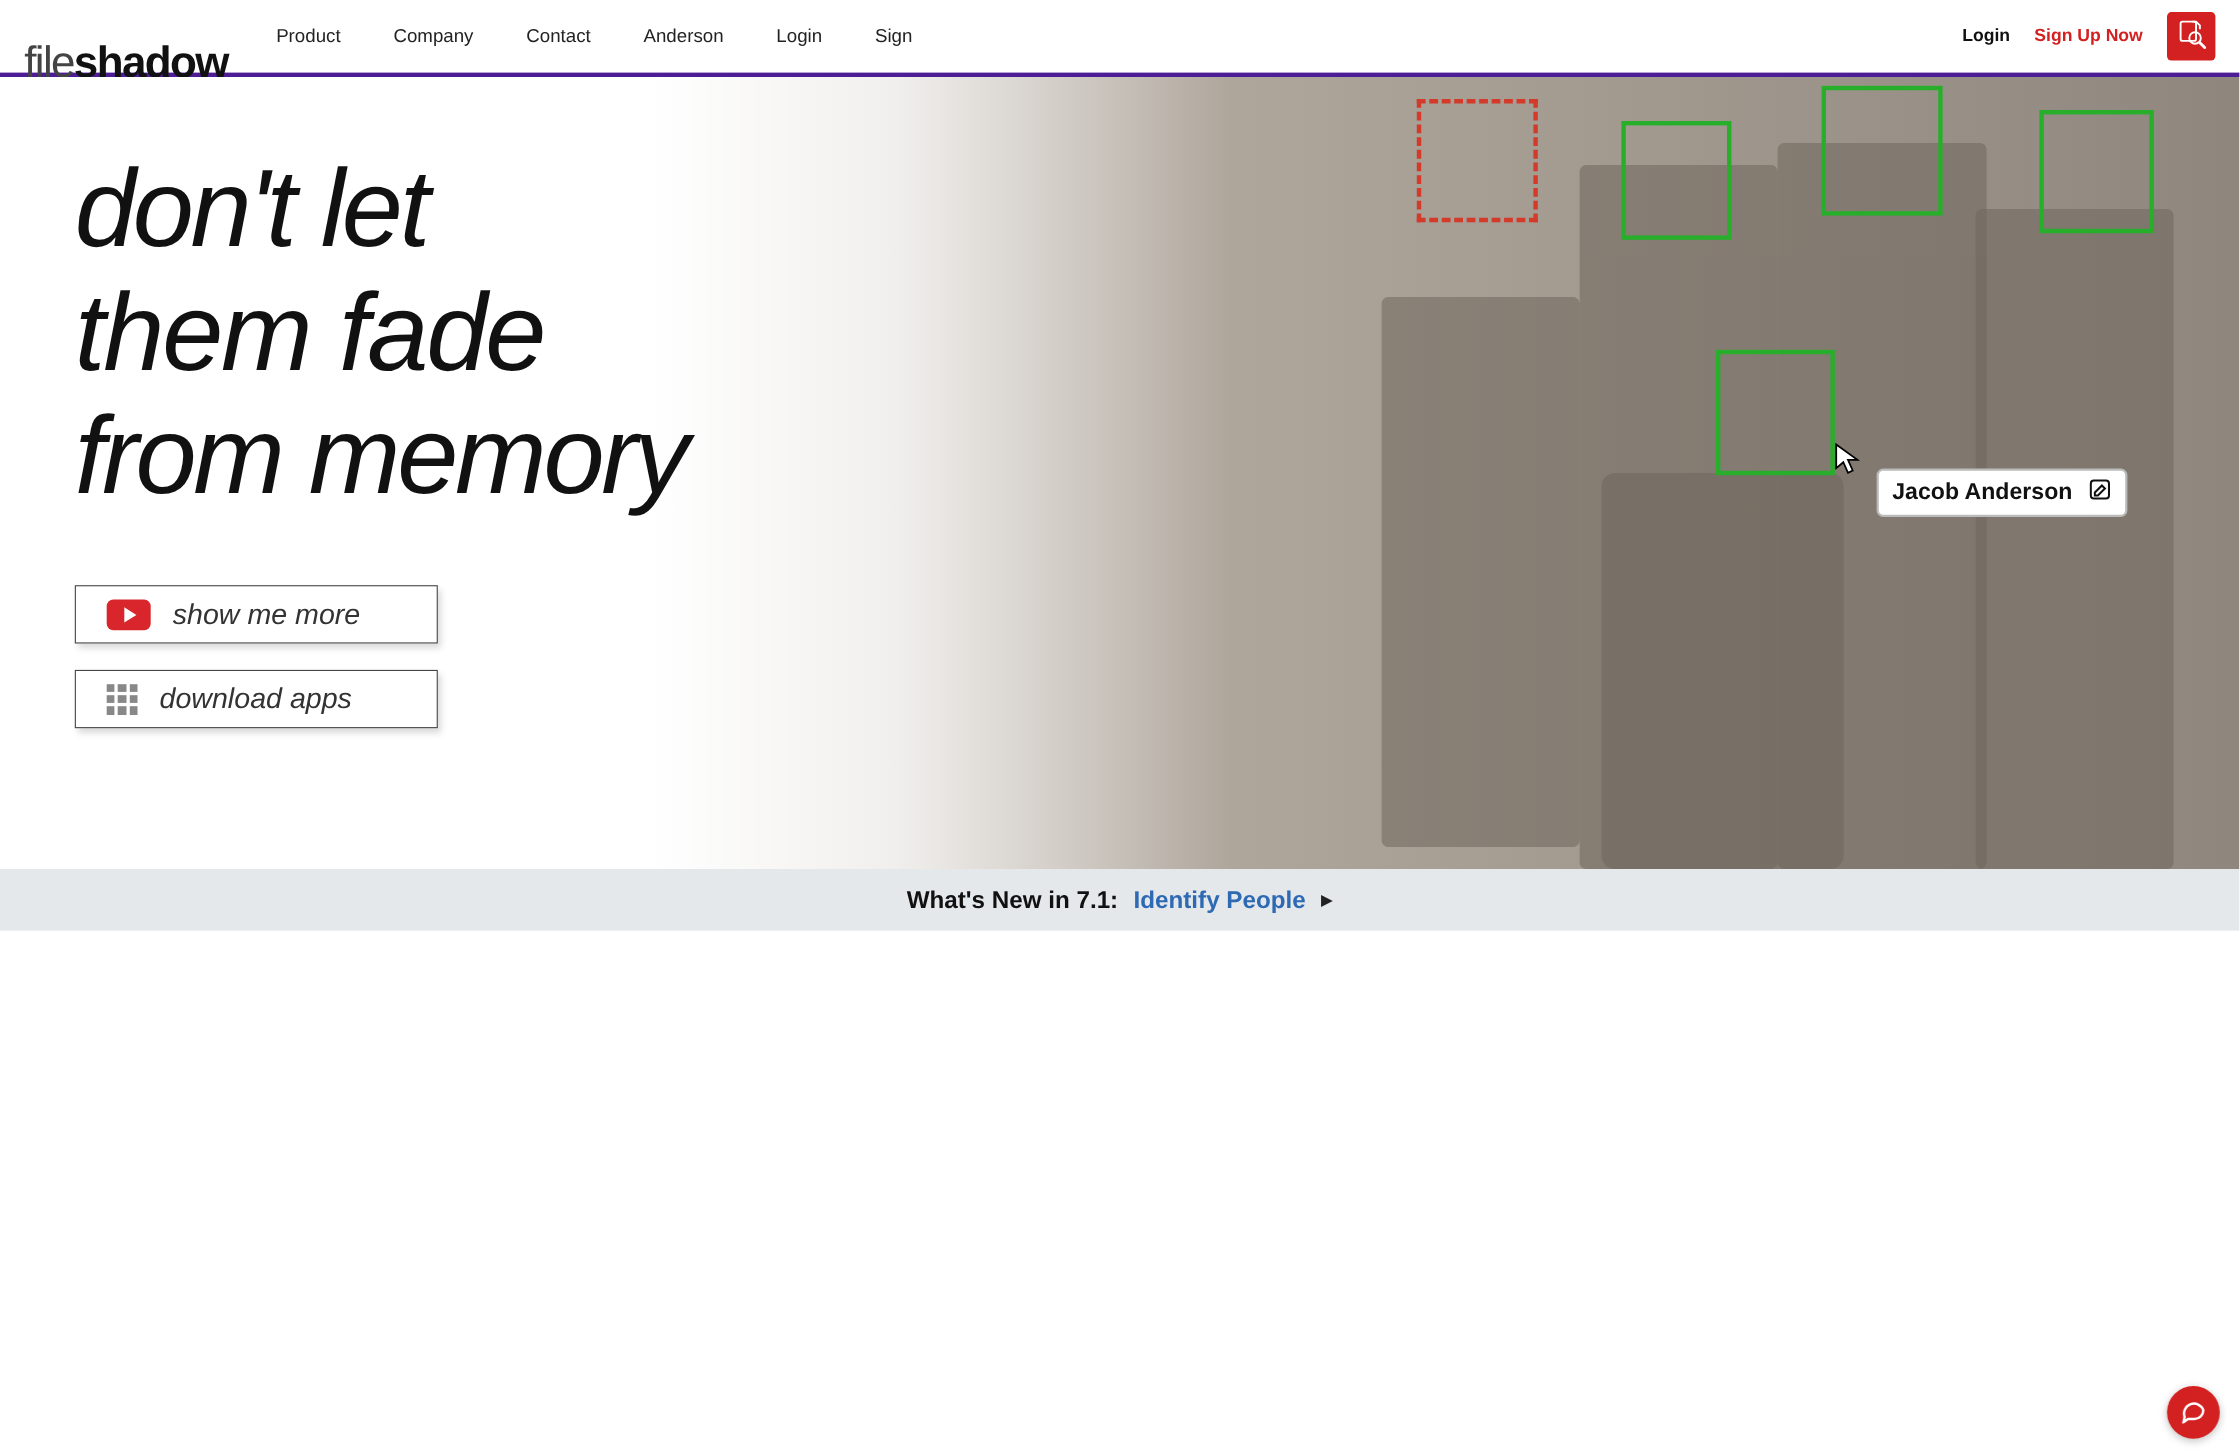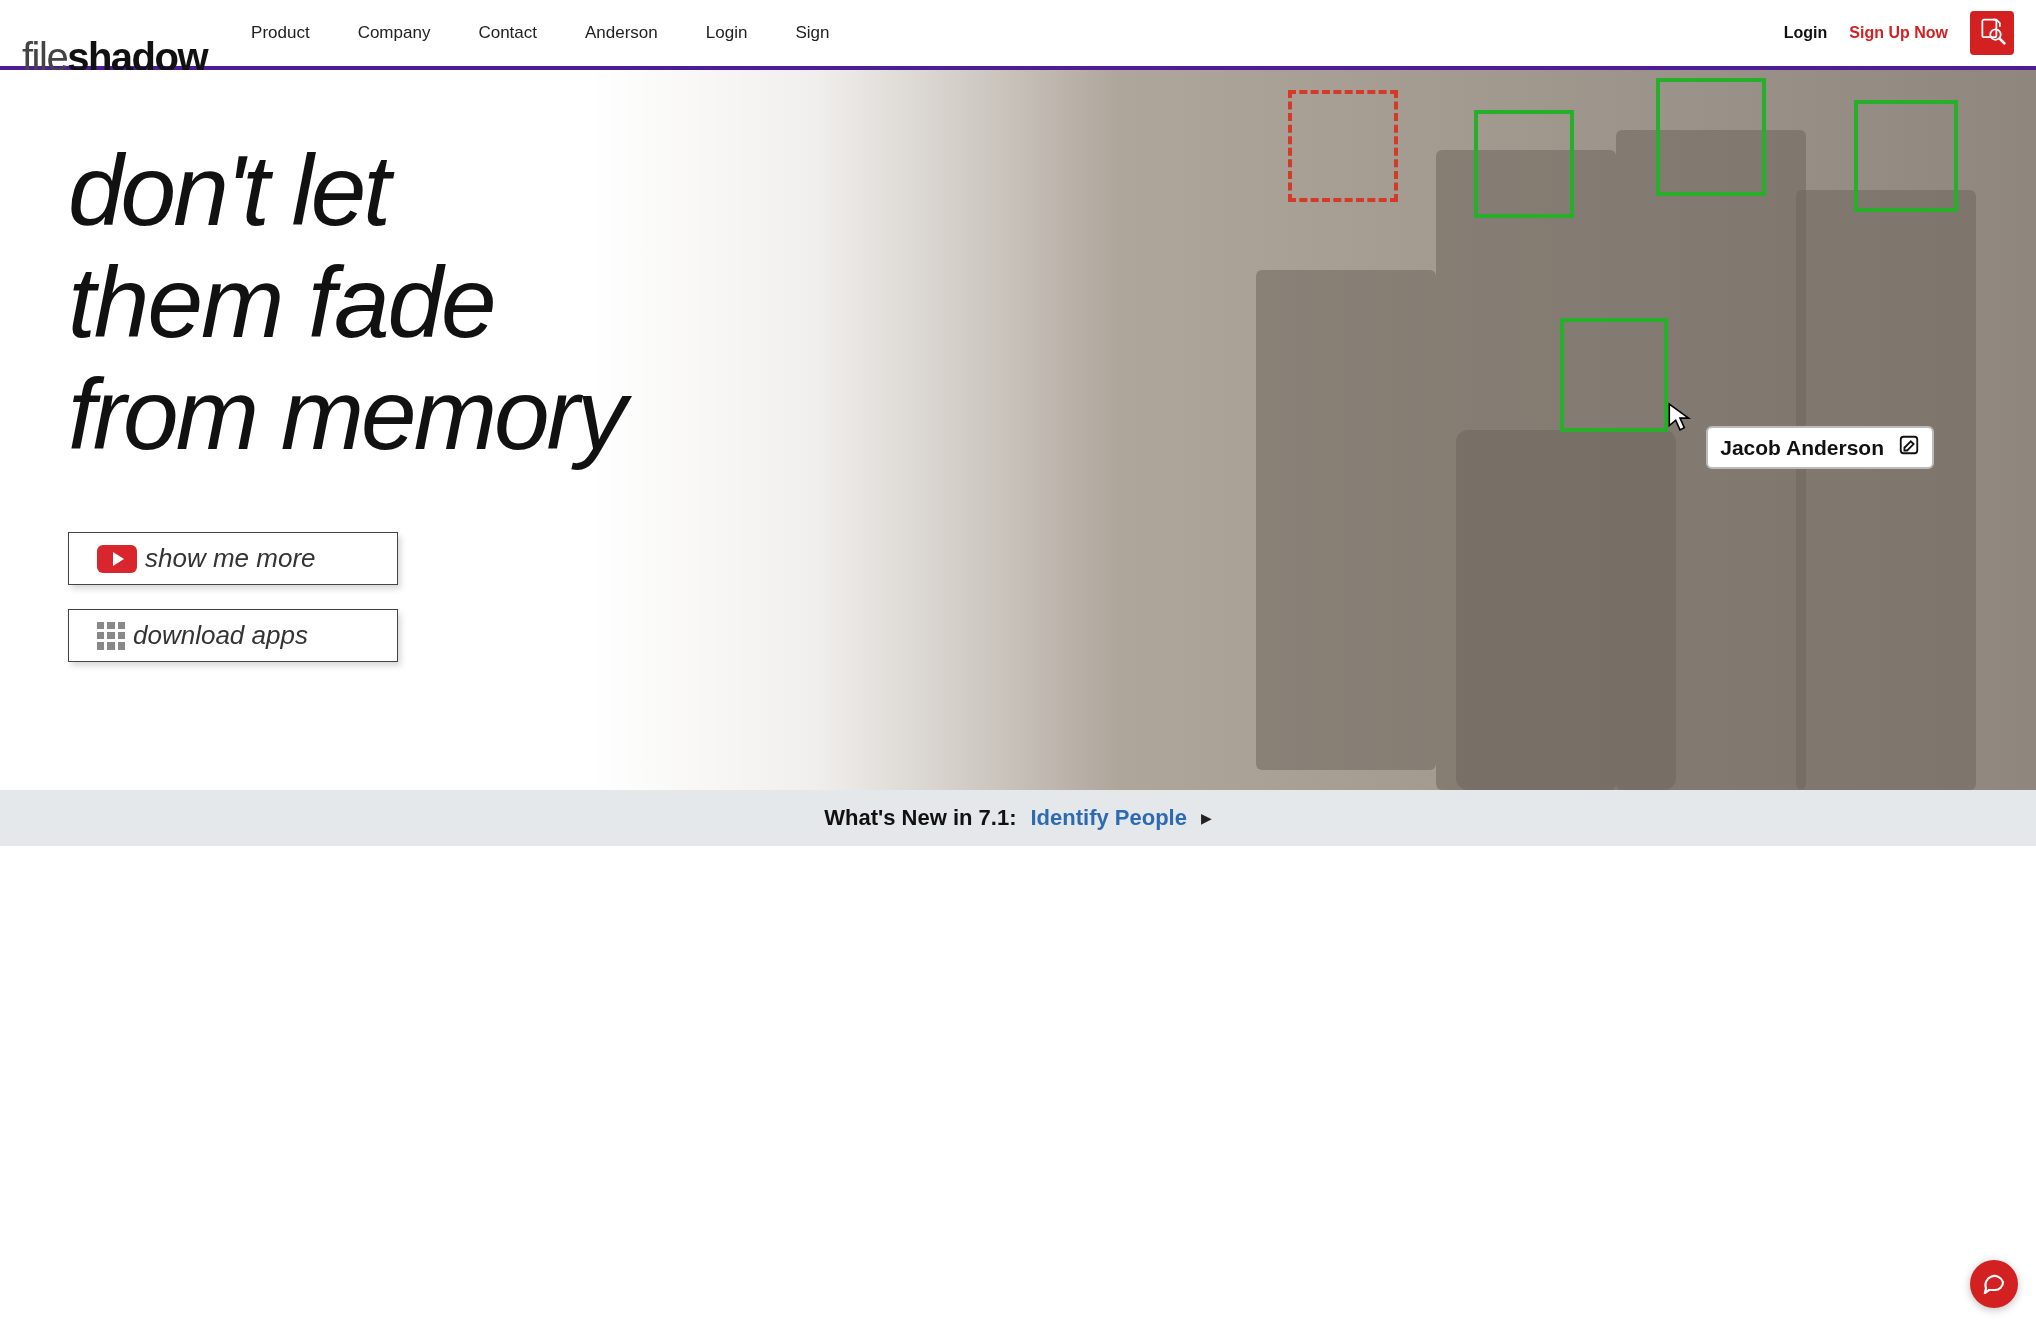--- a/index.html
+++ b/index.html
@@ -110,21 +110,21 @@
     line-height: 1.12;
     font-weight: 300;
     letter-spacing: -3px;
     color: #111;
   }
   .hero-headline .line2 { letter-spacing: -2px; }
   .cta-col { margin-top: 62px; display: flex; flex-direction: column; gap: 24px; }
   .cta {
     display: inline-flex;
     align-items: center;
-    gap: 8px;
+    gap: 20px;
     border: 1.5px solid #444;
     background: #fff;
     padding: 10px 28px;
     font-size: 26px;
     color: #333;
     width: 330px;
     cursor: pointer;
     box-shadow: 3px 4px 6px rgba(0,0,0,0.15);
   }
   .cta .icon-box { display: flex; align-items: center; justify-content: center; }

